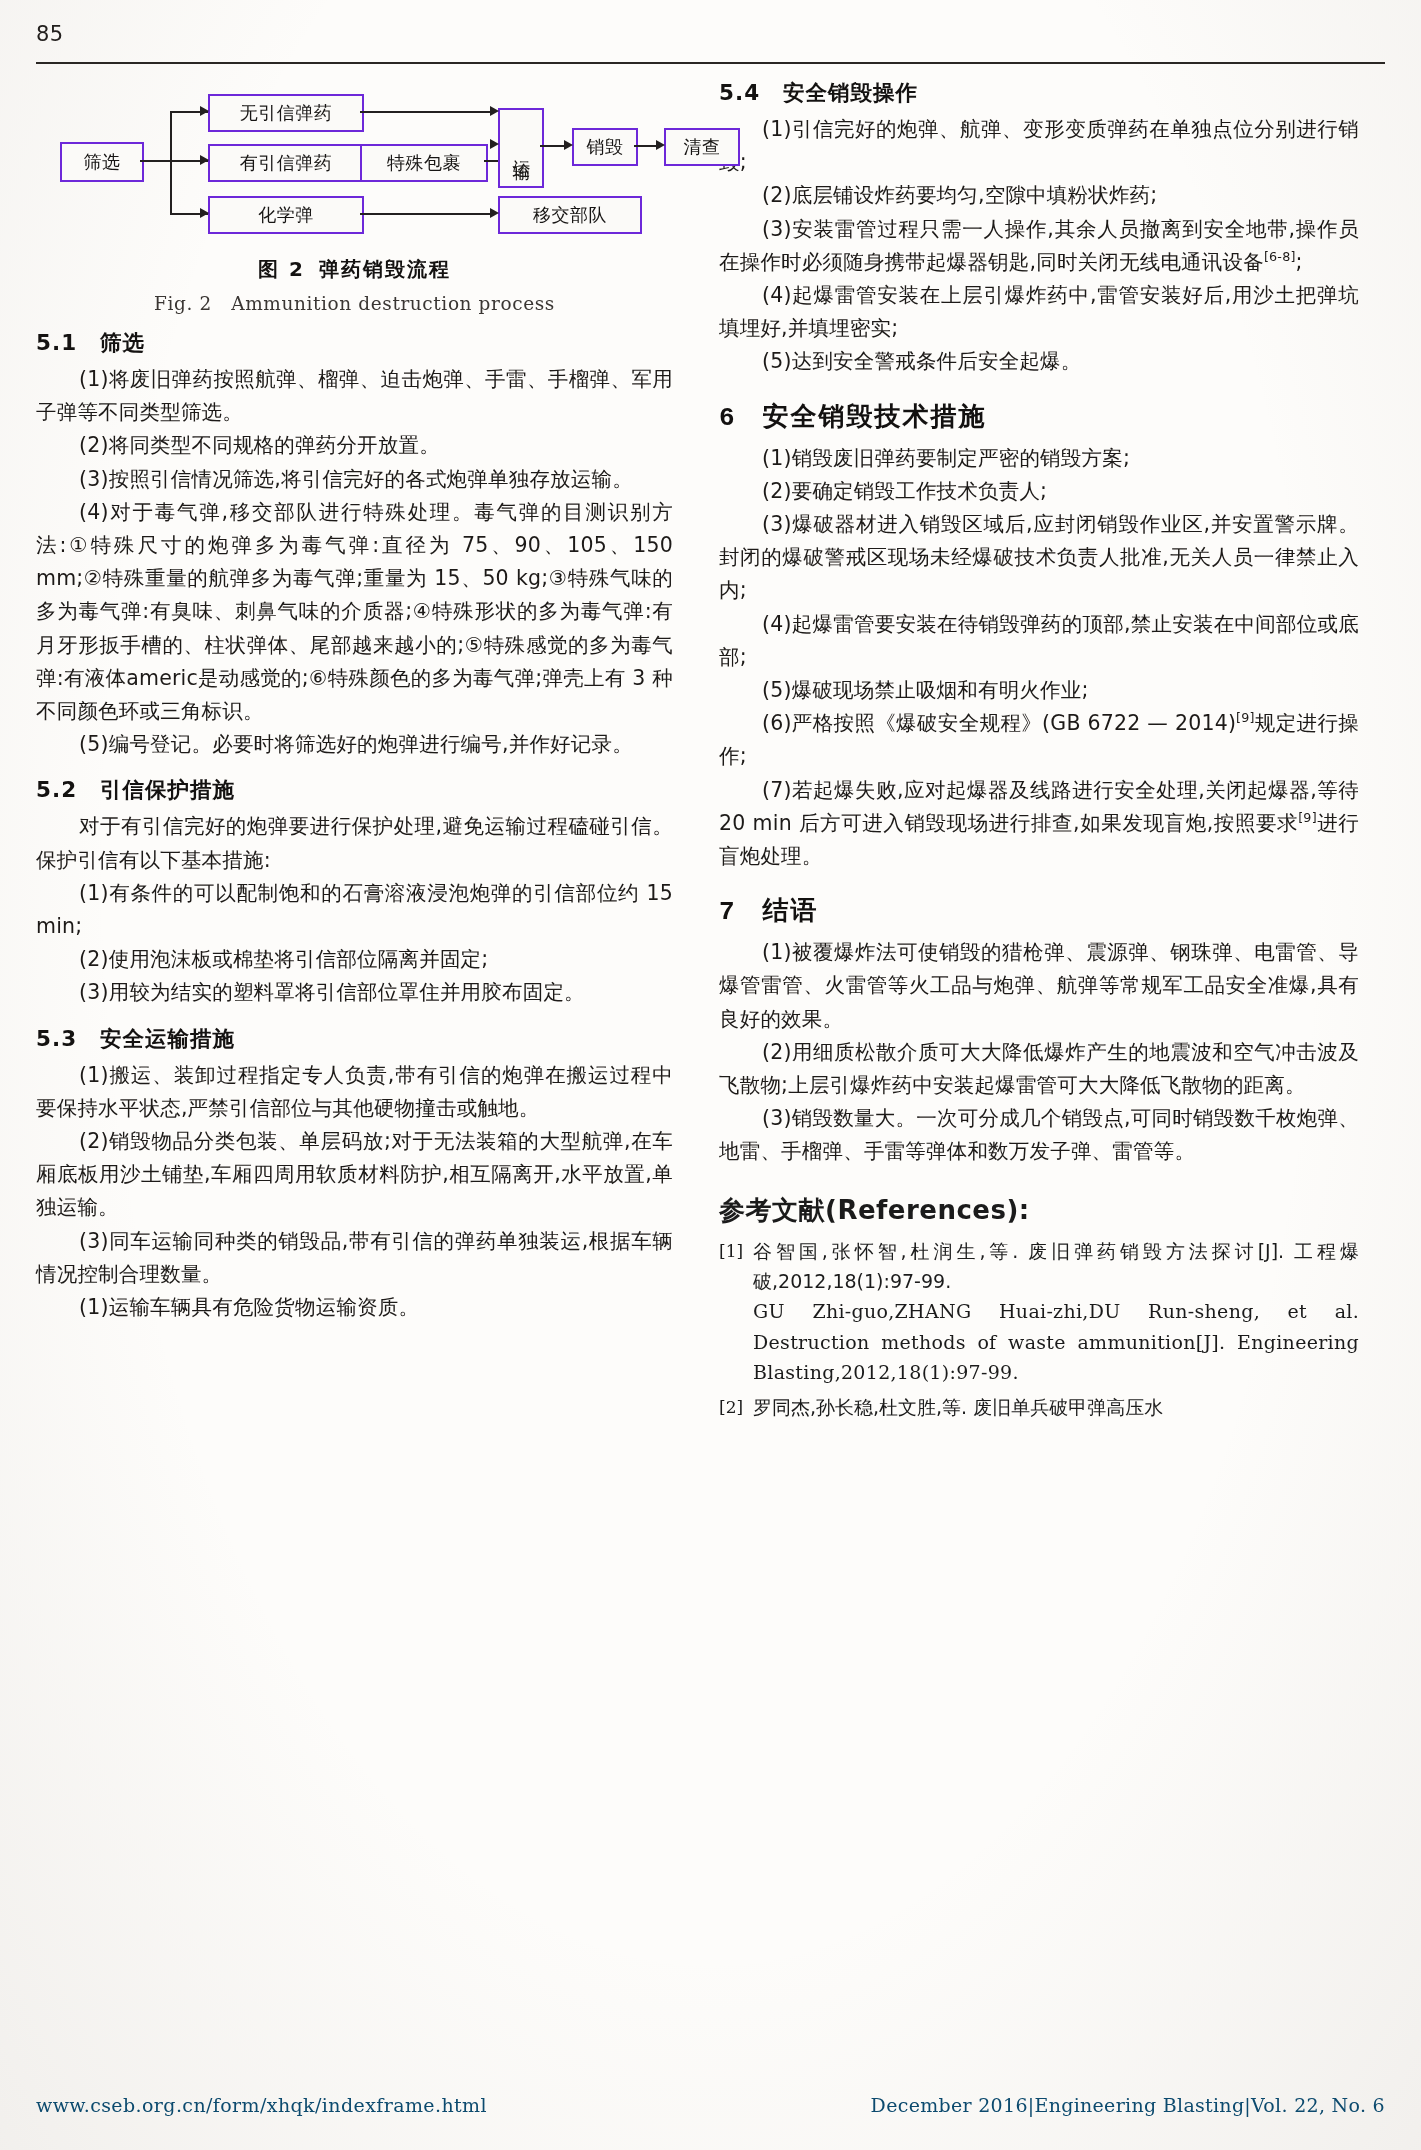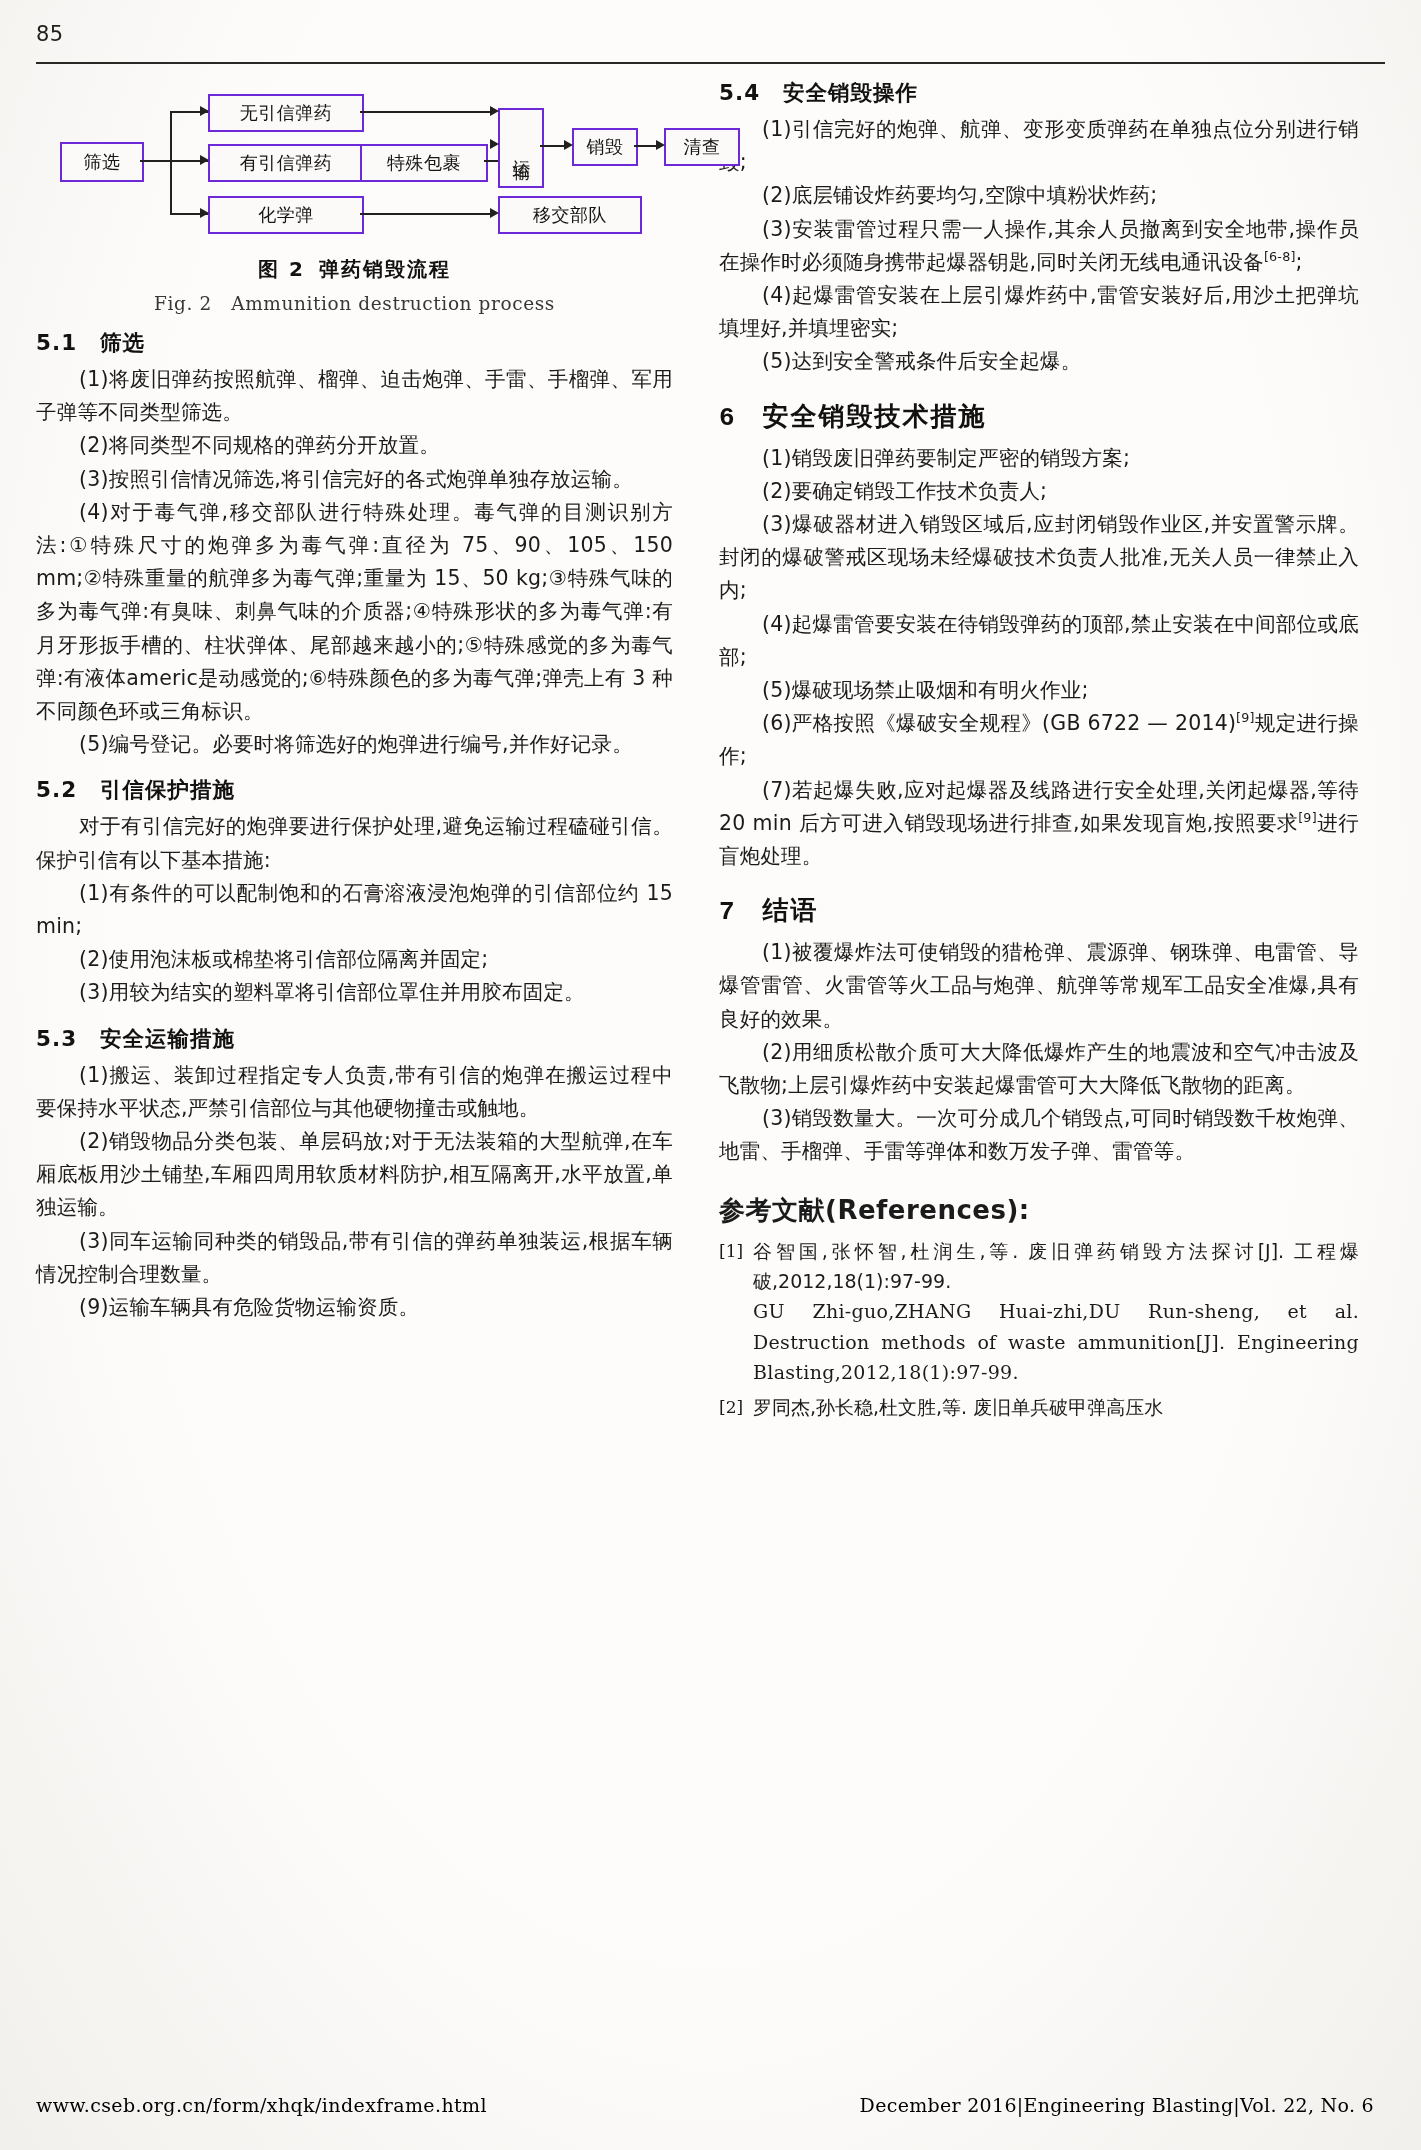--- a/index.html
+++ b/index.html
@@ -134,25 +134,25 @@
     padding-top:2px;
   }
   .ref .rb { flex:1 1 auto; text-align:justify; }
   .ref .rb .en {
     font-family:"DejaVu Serif", serif;
     letter-spacing:0.3px;
   }
   sup { font-size:0.62em; vertical-align:super; }
 
   .footer {
-    position:absolute; left:36px; right:47px; bottom:34px;
+    position:absolute; left:36px; right:36px; bottom:34px;
     display:flex; justify-content:space-between; align-items:center;
     font-family:"DejaVu Serif", serif;
     font-size:19px;
-    color:#000000;
+    color:#0c4a6e;
     letter-spacing:0.4px;
   }
   .footer .fr { letter-spacing:0.3px; }
 </style>
 </head>
 <body>
 
 <div class="page">
 
   <div class="runhead">
@@ -231,21 +231,21 @@
       <p class="body-text indent">(1)有条件的可以配制饱和的石膏溶液浸泡炮弹的引信部位约 15 min;</p>
       <p class="body-text indent">(2)使用泡沫板或棉垫将引信部位隔离并固定;</p>
       <p class="body-text indent">(3)用较为结实的塑料罩将引信部位罩住并用胶布固定。</p>
 
       <h3 class="sec">
         <span class="num">5.3</span><span>安全运输措施</span>
       </h3>
       <p class="body-text indent">(1)搬运、装卸过程指定专人负责,带有引信的炮弹在搬运过程中要保持水平状态,严禁引信部位与其他硬物撞击或触地。</p>
       <p class="body-text indent">(2)销毁物品分类包装、单层码放;对于无法装箱的大型航弹,在车厢底板用沙土铺垫,车厢四周用软质材料防护,相互隔离开,水平放置,单独运输。</p>
       <p class="body-text indent">(3)同车运输同种类的销毁品,带有引信的弹药单独装运,根据车辆情况控制合理数量。</p>
-      <p class="body-text indent">(9)运输车辆具有危险货物运输资质。</p>
+      <p class="body-text indent">(1)运输车辆具有危险货物运输资质。</p>
     </div>
 
     <div class="col right">
 
       <h3 class="sec" style="margin-top:0;">
         <span class="num">5.4</span><span>安全销毁操作</span>
       </h3>
       <p class="body-text indent">(1)引信完好的炮弹、航弹、变形变质弹药在单独点位分别进行销毁;</p>
       <p class="body-text indent">(2)底层铺设炸药要均匀,空隙中填粉状炸药;</p>
       <p class="body-text indent">

